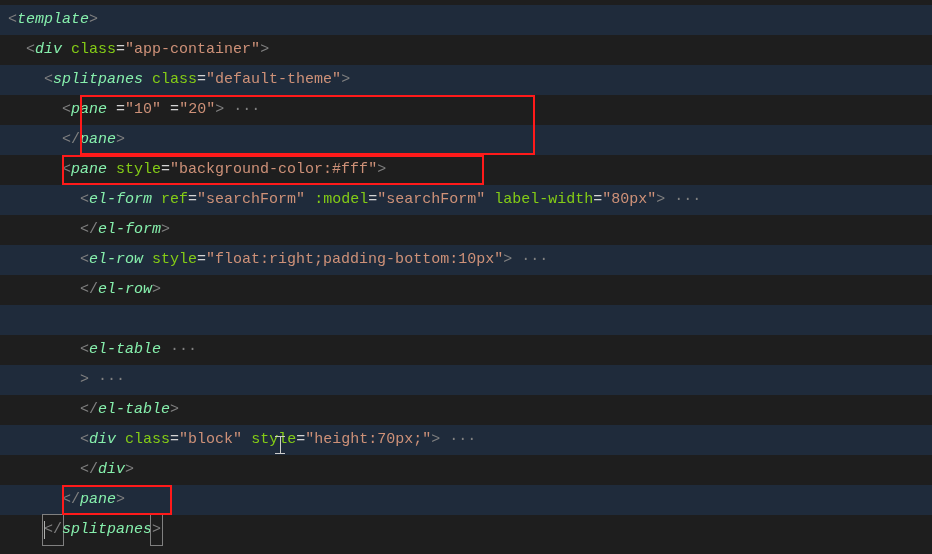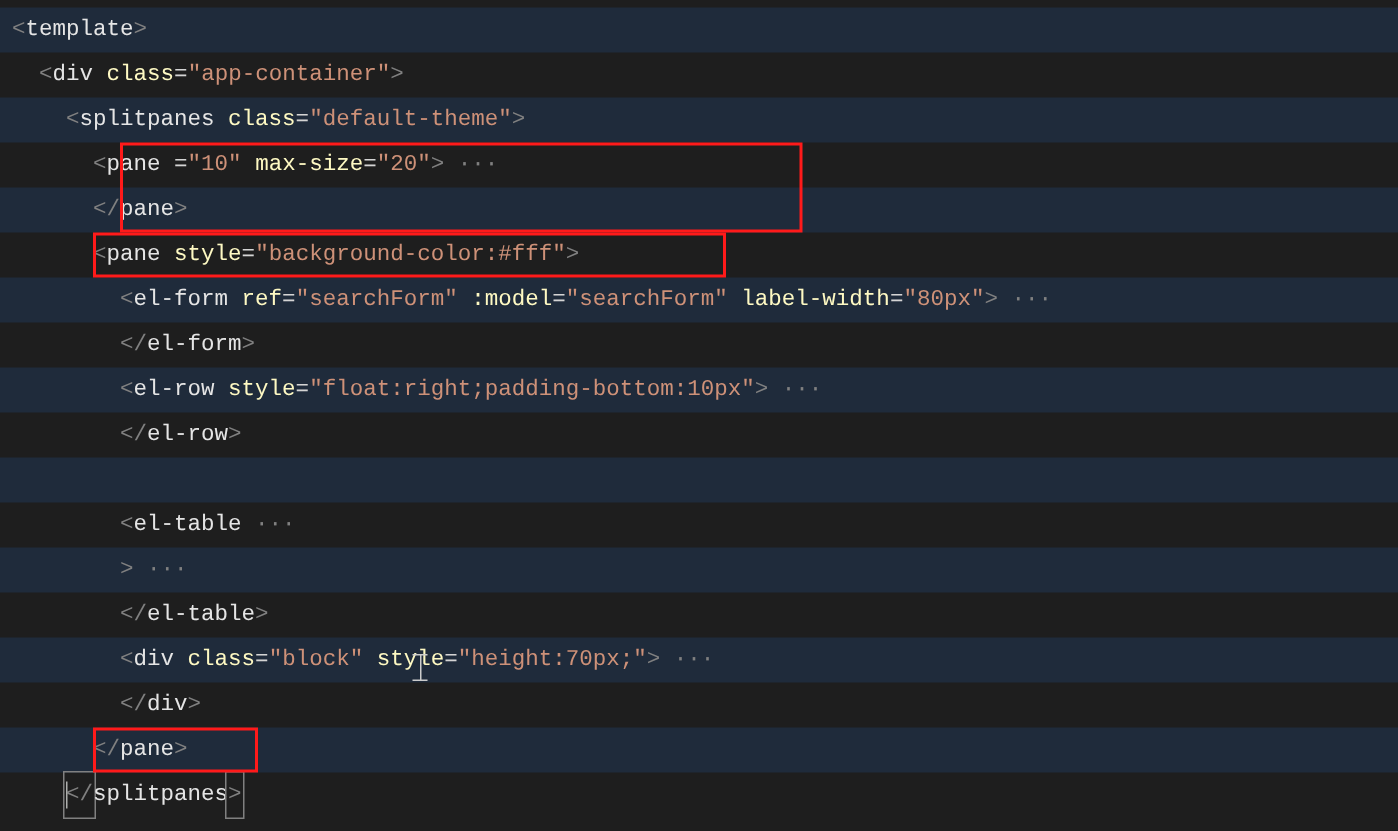--- a/index.html
+++ b/index.html
@@ -18,22 +18,22 @@
   }
   .line {
     display: flex;
     white-space: pre;
     height: 30px;
     align-items: center;
     position: relative;
   }
   .hl { background: #1f2b3b; }
   .tok-bracket { color: #808080; }
-  .tok-tag     { color: #e5e5e5; }
-  .tok-attr    { color: #fef9c3; }
+  .tok-tag     { color: #86efac; font-style: italic; }
+  .tok-attr    { color: #84cc16; }
   .tok-op      { color: #d4d4d4; }
   .tok-str     { color: #ce9178; }
   .tok-ell     { color: #808080; }
   .indent0 { padding-left: 8px; }
   .redbox {
     position: absolute;
     border: 2px solid #ff1a1a;
     box-sizing: border-box;
     pointer-events: none;
     z-index: 20;
@@ -92,21 +92,21 @@
 
   <div class="line indent0">
     <span>  </span><span class="tok-bracket">&lt;</span><span class="tok-tag">div</span><span> </span><span class="tok-attr">class</span><span class="tok-op">=</span><span class="tok-str">"app-container"</span><span class="tok-bracket">&gt;</span>
   </div>
 
   <div class="line hl indent0">
     <span>    </span><span class="tok-bracket">&lt;</span><span class="tok-tag">splitpanes</span><span> </span><span class="tok-attr">class</span><span class="tok-op">=</span><span class="tok-str">"default-theme"</span><span class="tok-bracket">&gt;</span>
   </div>
 
   <div class="line indent0">
-    <span>      </span><span class="tok-bracket">&lt;</span><span class="tok-tag">pane</span><span> </span><span class="tok-op">=</span><span class="tok-str">"10"</span><span> </span><span class="tok-attr">max-size</span><span class="tok-op">=</span><span class="tok-str">"20"</span><span class="tok-bracket">&gt;</span><span class="tok-ell"> ···</span>
+    <span>      </span><span class="tok-bracket">&lt;</span><span class="tok-tag">pane</span><span> </span><span class="tok-op">=</span><span class="tok-str">"10"</span><span> </span><span class="tok-op">=</span><span class="tok-str">"20"</span><span class="tok-bracket">&gt;</span><span class="tok-ell"> ···</span>
   </div>
 
   <div class="line hl indent0">
     <span>      </span><span class="tok-bracket">&lt;/</span><span class="tok-tag">pane</span><span class="tok-bracket">&gt;</span>
   </div>
 
   <div class="line indent0">
     <span>      </span><span class="tok-bracket">&lt;</span><span class="tok-tag">pane</span><span> </span><span class="tok-attr">style</span><span class="tok-op">=</span><span class="tok-str">"background-color:#fff"</span><span class="tok-bracket">&gt;</span>
   </div>
 

